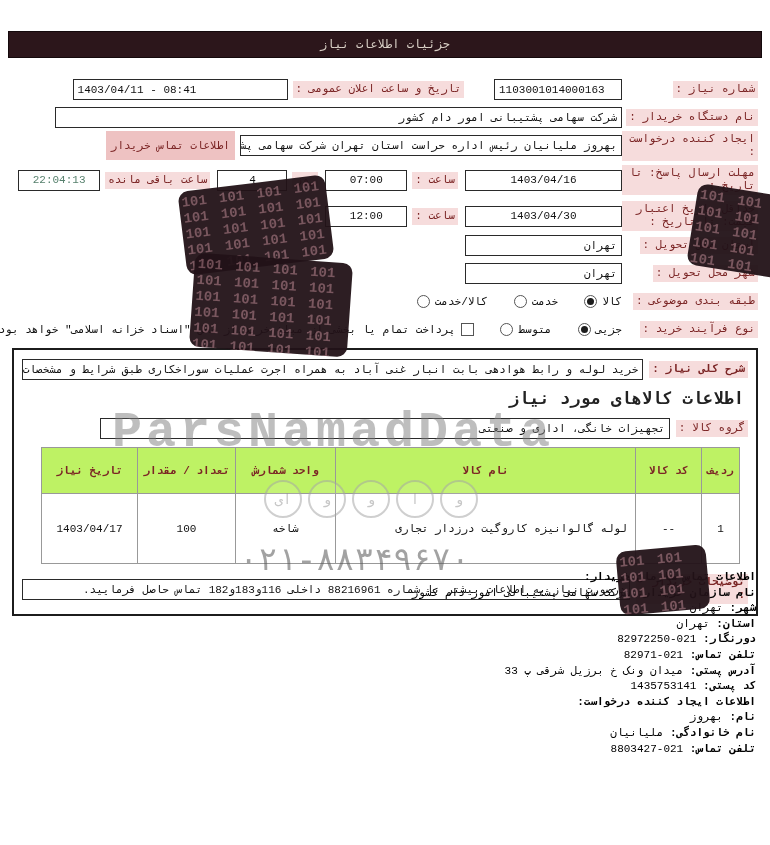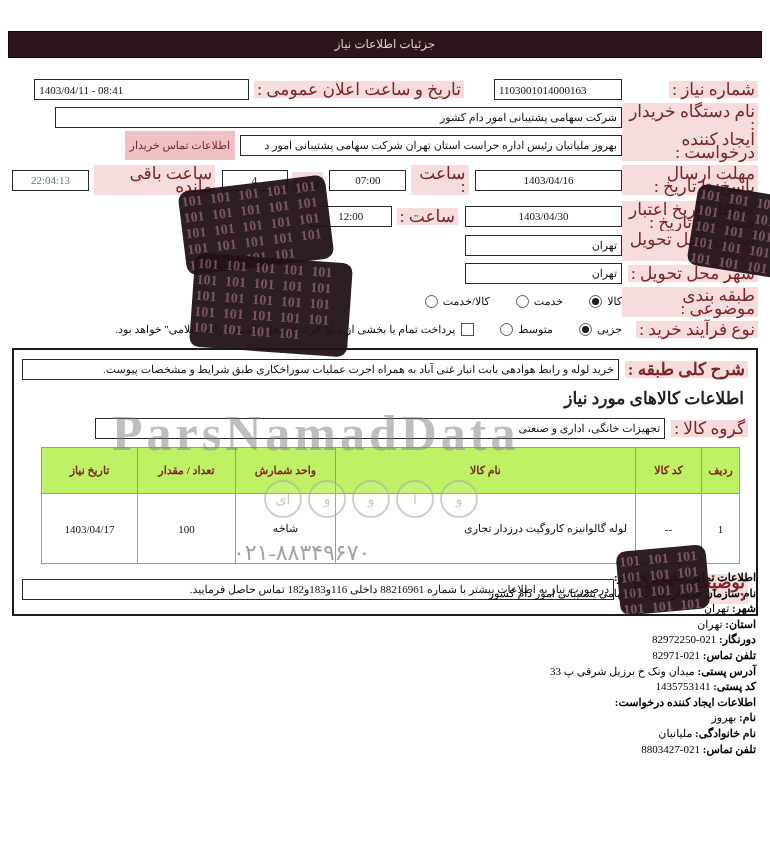--- a/index.html
+++ b/index.html
@@ -1,25 +1,25 @@
 <!DOCTYPE html>
 <html lang="fa" dir="rtl"><head>
 <meta charset="utf-8">
 <style>
   html,body{margin:0;padding:0;background:#fff;}
   .page{position:relative;width:770px;height:845px;background:#fff;overflow:hidden;
-        font-family:Liberation Serif, serif;direction:rtl;}
+        font-family:Liberation Mono, monospace;direction:rtl;}
   .titlebar{position:absolute;top:31px;left:8px;right:8px;height:25px;background:#2c161b;
         border:1px solid #14090c;color:#d9d0c6;display:flex;align-items:center;justify-content:center;
         font-size:12px;letter-spacing:.5px;z-index:1;}
   .form{position:absolute;top:80px;right:12px;left:12px;z-index:1;}
   .frow{display:flex;align-items:center;height:19px;margin-bottom:9px;}
   .frow.tall{height:32px;margin-bottom:4px;}
   .lblcell{flex:0 0 136px;display:flex;justify-content:flex-start;}
-  .plbl{background:#f6dcdc;color:#7b2525;font-size:17px;padding:2px 3px;line-height:13px;display:inline-block;}
+  .plbl{background:#f6dcdc;color:#7b2525;font-size:11px;padding:2px 3px;line-height:13px;display:inline-block;}
   .bold{font-weight:bold;}
   .vbox{border:1px solid #2a2a2a;background:#fff;height:19px;display:flex;align-items:center;
         font-size:11px;color:#111;padding:0 4px;white-space:nowrap;overflow:hidden;}
   .vbox.ltr{direction:ltr;justify-content:flex-start;}
   .vbox.center{justify-content:center;}
   .vbox.green{color:#56806d;}
   .link{background:#eec2c2;color:#7b2525;font-size:11px;padding:8px 5px;cursor:pointer;white-space:nowrap;}
   .opt{display:flex;align-items:center;font-size:11px;color:#111;margin-left:26px;}
   .radio{width:11px;height:11px;border:1px solid #555;border-radius:50%;background:#fff;display:inline-block;
         position:relative;margin-right:5px;flex:0 0 11px;}
@@ -34,21 +34,21 @@
   th{background:#bef264;color:#7b2525;font-weight:bold;font-size:11px;border:1px solid #999;
         height:21px;padding:12px 2px;text-align:center;}
   td{font-size:11px;color:#111;border:1px solid #999;height:45px;text-align:center;padding:12px 4px;background:#fff0;}
   td.name{text-align:right;padding-right:8px;}
   .contact{position:absolute;top:570px;right:14px;left:14px;font-size:11px;color:#000;
         line-height:15.6px;text-align:right;z-index:1;}
   .contact .b{font-weight:bold;}
   .wm{position:absolute;pointer-events:none;}
   .wm-brand{top:404px;left:112px;font-size:50px;font-weight:bold;color:rgba(125,125,125,.5);
         letter-spacing:4px;direction:ltr;z-index:6;white-space:nowrap;}
-  .wm-phone{top:540px;left:233px;font-size:22px;color:rgba(85,85,85,.55);letter-spacing:10px;
+  .wm-phone{top:540px;left:239px;font-size:32px;color:rgba(85,85,85,.55);letter-spacing:10px;
         direction:ltr;z-index:6;white-space:nowrap;}
   .stamp{position:absolute;background:#221218;border-radius:10px;color:rgba(195,140,150,.5);
         font-size:14px;font-weight:bold;line-height:16px;overflow:hidden;z-index:7;word-spacing:4px;
         padding:3px;pointer-events:none;opacity:.95;direction:ltr;}
   #stamp1{top:183px;left:182px;width:142px;height:78px;transform:rotate(-7deg);}
   #stamp2{top:258px;left:192px;width:152px;height:88px;transform:rotate(4deg);}
   #stamp3{top:190px;left:692px;width:90px;height:76px;transform:rotate(9deg);}
   #stamp4{top:548px;left:618px;width:84px;height:58px;transform:rotate(-5deg);}
   .letters{position:absolute;top:480px;left:264px;display:flex;gap:6px;z-index:6;opacity:.55;pointer-events:none;}
   .letter{width:34px;height:34px;border:2px solid #a8a8a8;border-radius:50%;color:#9a9a9a;font-size:14px;
@@ -168,21 +168,21 @@
       </span>
       <span class="chk"></span>
       <span class="chktext">پرداخت تمام یا بخشی از مبلغ خرید،از محل "اسناد خزانه اسلامی" خواهد بود.</span>
     </div>
 
   </div>
 
   <div class="section2">
 
     <div class="s2row">
-      <span class="plbl bold">شرح کلی طبقه :</span>
+      <span class="plbl bold">شرح کلی نیاز :</span>
       <div style="width:6px"></div>
       <div class="vbox" style="flex:1">خرید لوله و رابط هوادهی بابت انبار غنی آباد به همراه اجرت عملیات سوراخکاری طبق شرایط و مشخصات پیوست.</div>
     </div>
 
     <div class="heading">اطلاعات کالاهای مورد نیاز</div>
 
     <div class="s2row">
       <span class="plbl">گروه کالا :</span>
       <div style="width:6px"></div>
       <div class="vbox" style="width:560px">تجهیزات خانگی، اداری و صنعتی</div>

